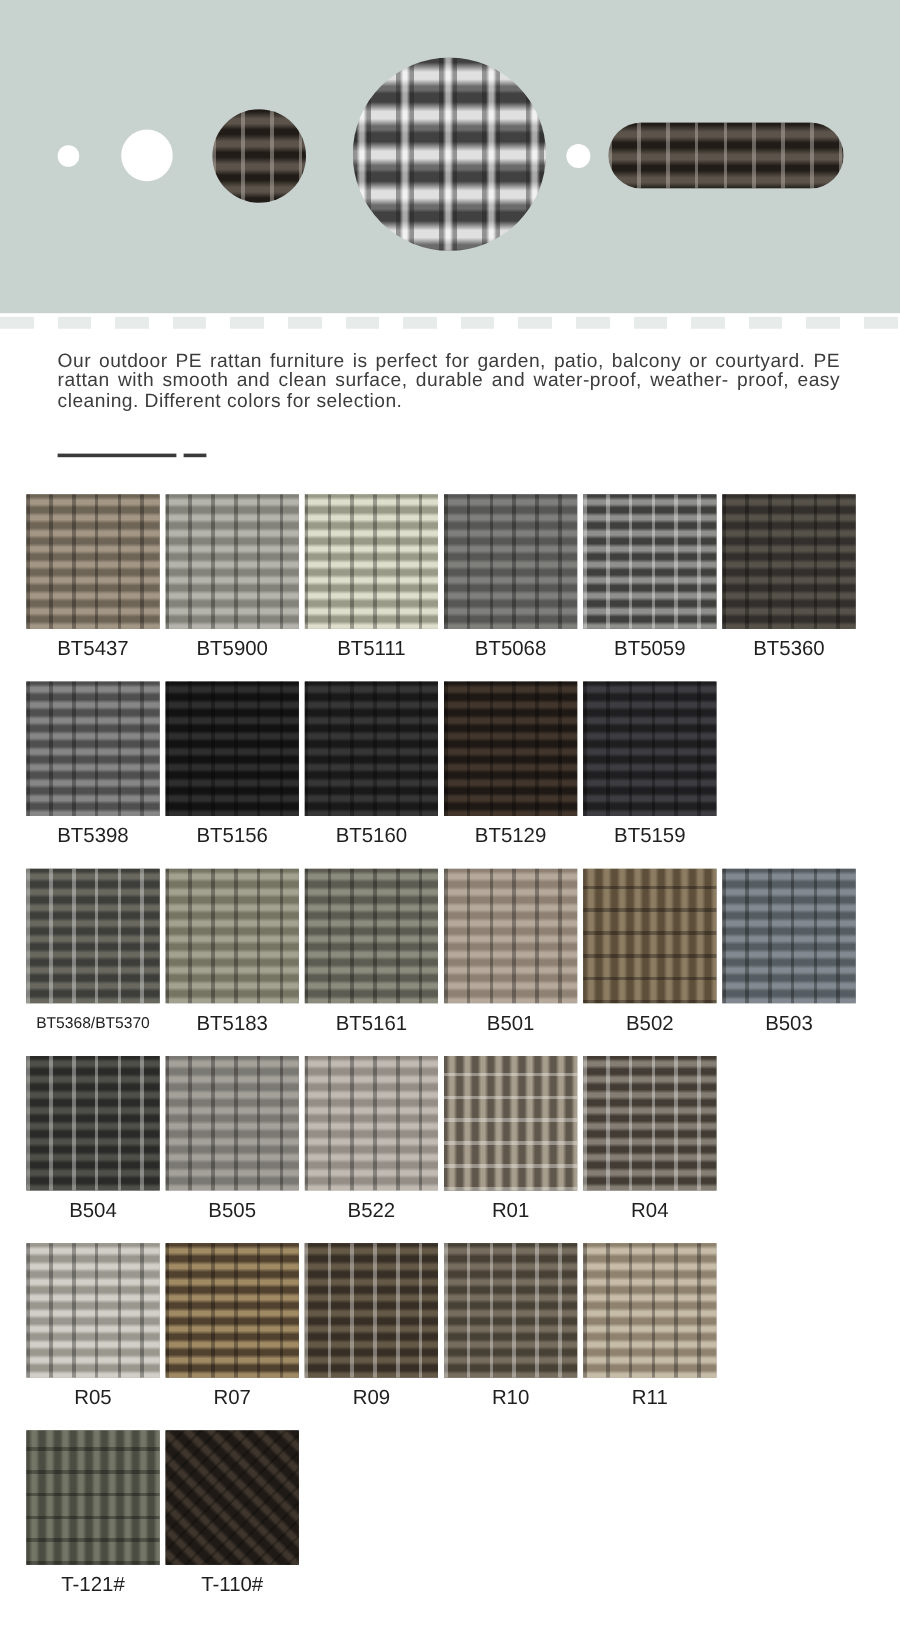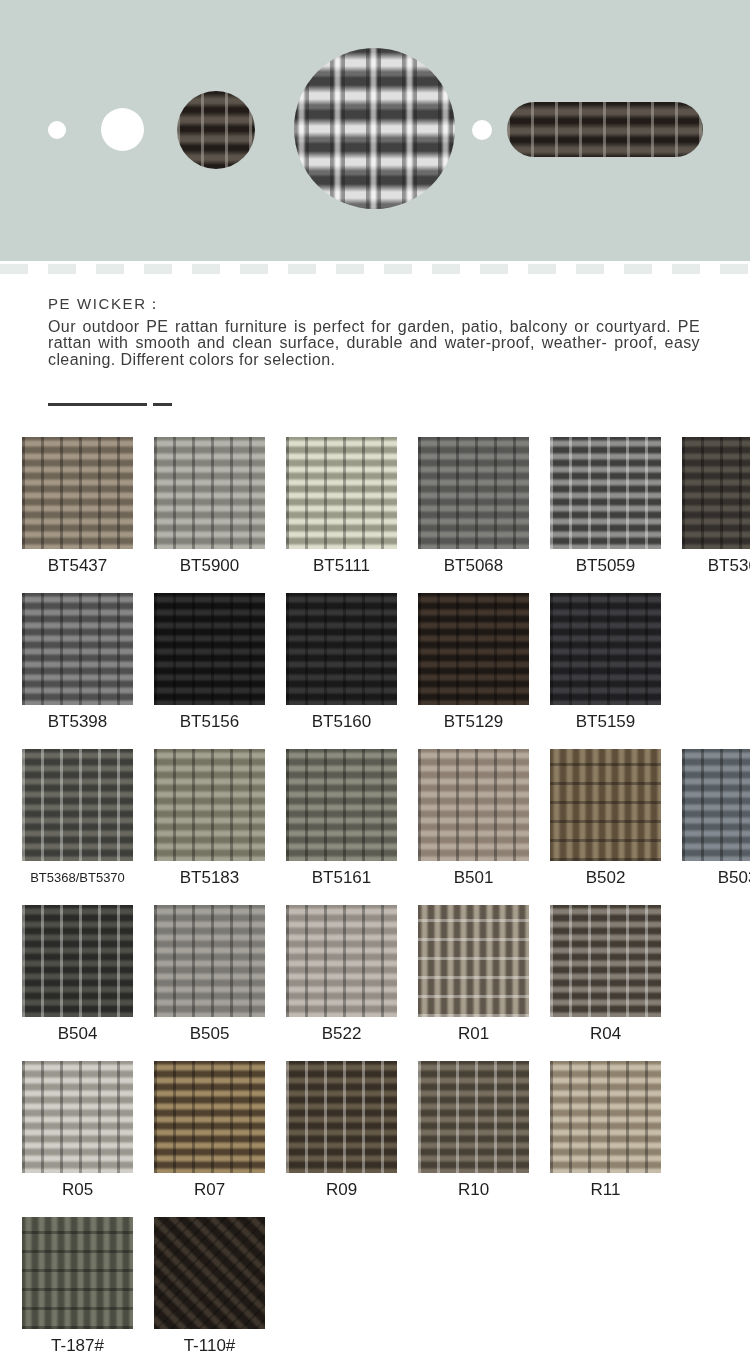--- a/index.html
+++ b/index.html
@@ -48,21 +48,21 @@
     font-size:16px; line-height:16.4px; letter-spacing:0.4px;
     text-align:justify; color:#3c3c3c;
   }
   .deco-lines { margin-top:35px; height:3px; font-size:0; }
   .deco-lines .line-long  { display:inline-block; width:99px; height:3px; background:#3a3a3a; }
   .deco-lines .line-short { display:inline-block; width:19px; height:3px; background:#3a3a3a; margin-left:6px; }
 
   
   .grid { margin-top:31px; padding-left:22px; }
   .grid-row { display:flex; margin-bottom:17px; }
-  .cell { width:111px; margin-right:21px; }
+  .cell { width:111px; margin-right:5px; }
   .swatch { width:111px; height:112px; }
   .label {
     margin-top:7px; text-align:center; font-size:17px; color:#1f1f1f;
     line-height:20px; white-space:nowrap;
   }
   .label.small { font-size:13px;text-align:center; }
 
   .weave { background-color:var(--c1); }
   .weave.h {
     background-image:
@@ -88,21 +88,20 @@
   <div class="dot dot-1"></div>
   <div class="dot dot-2"></div>
   <div class="circle-small wicker-dark"></div>
   <div class="circle-large wicker-silver"></div>
   <div class="dot dot-3"></div>
   <div class="pill wicker-dark"></div>
 </div>
 <div class="banner-edge"></div>
 
 <div class="intro">
-  <h1>PE WICKER：</h1>
   <p>Our outdoor PE rattan furniture is perfect for garden, patio, balcony or courtyard. PE rattan with smooth and clean surface, durable and water-proof, weather- proof, easy cleaning. Different colors for selection.</p>
   <div class="deco-lines">
     <span class="line-long"></span><span class="line-short"></span>
   </div>
 </div>
 
 <div class="grid">
     <div class="grid-row">
       <div class="cell">
         <div class="swatch weave h" style="--c1: #6f6557; --c2: #a39684;"></div>
@@ -217,20 +216,20 @@
         <div class="label">R10</div>
       </div>
       <div class="cell">
         <div class="swatch weave h" style="--c1: #8f8370; --c2: #c6bca8;"></div>
         <div class="label">R11</div>
       </div>
     </div>
     <div class="grid-row">
       <div class="cell">
         <div class="swatch weave v" style="--c1: #4b4d42; --c2: #737666;"></div>
-        <div class="label">T-187#</div>
+        <div class="label">T-121#</div>
       </div>
       <div class="cell">
         <div class="swatch weave d" style="--c1: #1f1a15; --c2: #3e352c;"></div>
         <div class="label">T-110#</div>
       </div>
     </div>
   </div>
 
 </body></html>

